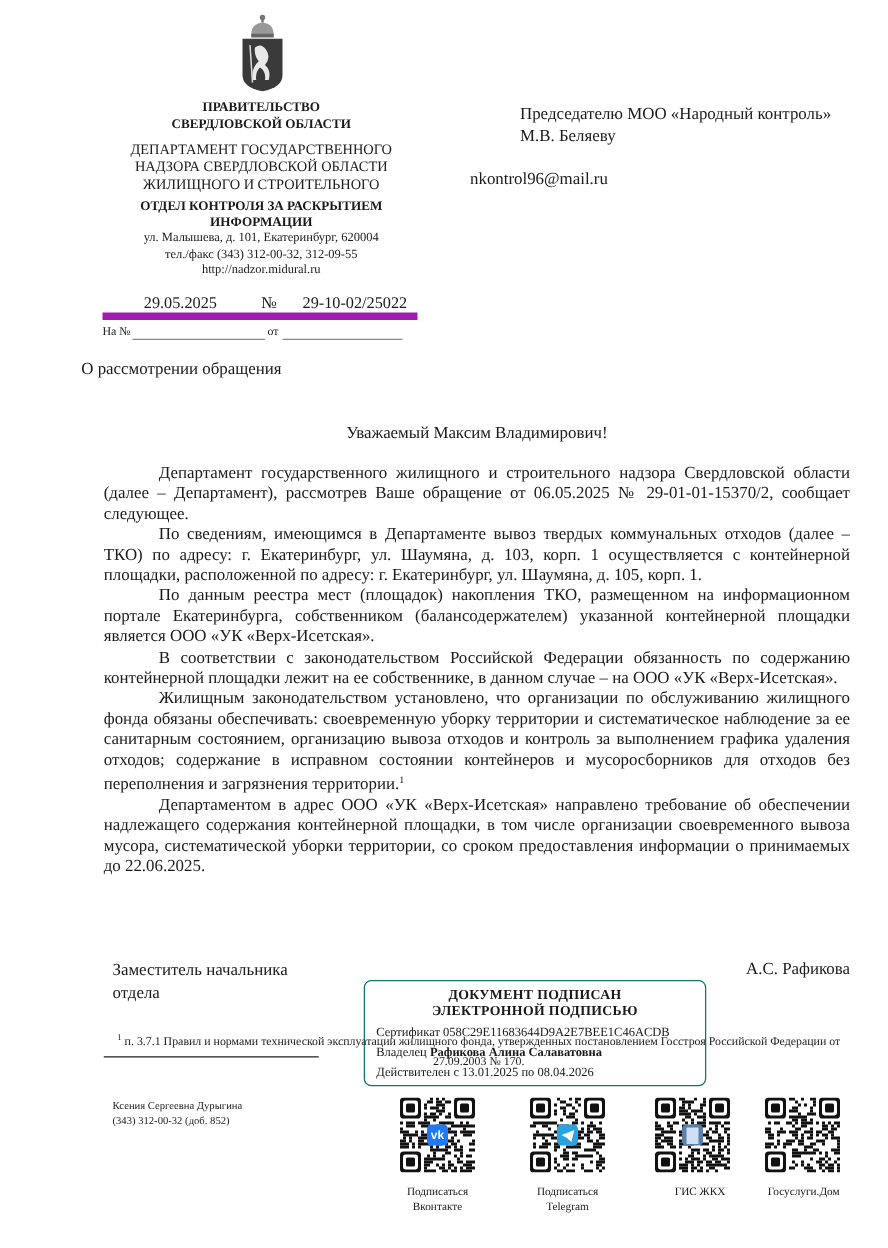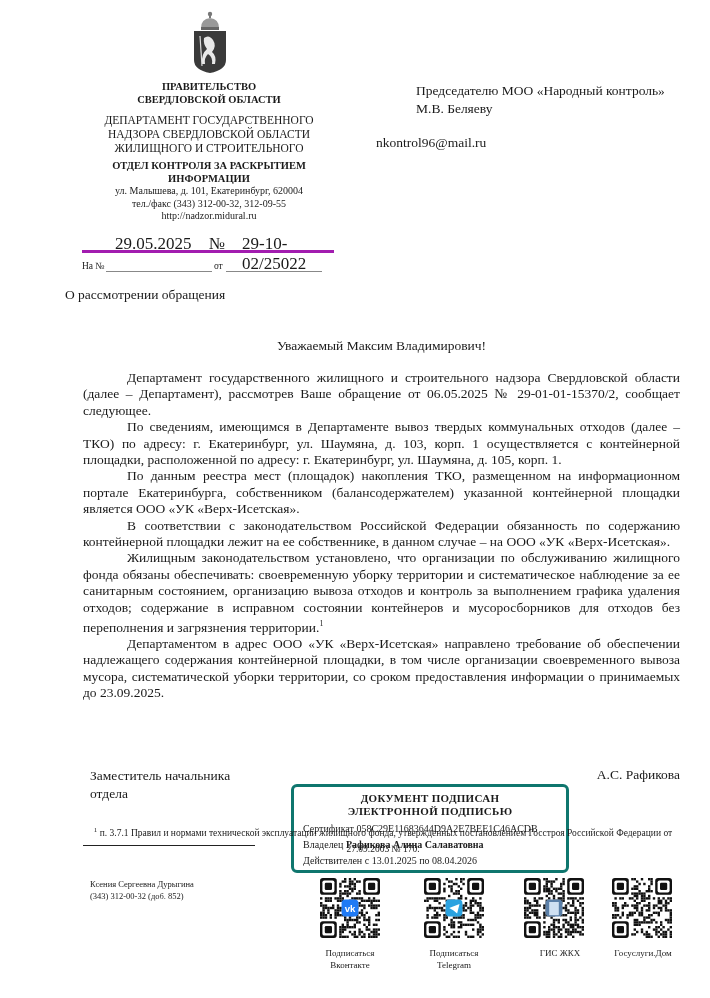--- a/index.html
+++ b/index.html
@@ -4,37 +4,37 @@
 <style>
   html, body { margin:0; padding:0; background:#ffffff; }
   body { width:710px; height:998px; position:relative; overflow:hidden; font-family:"Liberation Serif", serif; color:#1a1a1a; }
   .abs { position:absolute; }
   .crest { left:191px; top:10px; width:38px; height:64px; }
   .hdr { left:82px; width:254px; text-align:center; }
   .gov1 { top:80px; font-size:10.5px; font-weight:bold; line-height:13px; }
   .gov2 { top:113px; font-size:11.5px; font-weight:normal; line-height:14px; }
   .gov3 { top:160px; font-size:10.5px; font-weight:bold; line-height:12.5px; }
   .gov4 { top:185px; font-size:10px; line-height:12.5px; }
-  .regline { left:82px; top:234px; width:252px; height:16px; font-size:17px; border-bottom:3px solid #a21caf; }
+  .regline { left:82px; top:234px; width:252px; height:16px; font-size:13px; border-bottom:6px solid #a21caf; }
   .regline .d { position:absolute; left:33px; top:0; }
   .regline .n { position:absolute; left:127px; top:0; }
   .regline .num { position:absolute; left:160px; top:0; }
   .ref { left:82px; top:261px; width:252px; font-size:9.5px; }
   .ref .u1 { display:inline-block; width:106px; border-bottom:1px solid #888; margin-left:1px; }
   .ref .u2 { display:inline-block; width:96px; border-bottom:1px solid #888; margin-left:3px; }
   .addr { left:376px; top:82px; font-size:13.5px; line-height:18px;margin-left:40px; }
   .email { left:376px; top:135px; font-size:13.5px; }
   .subject { left:65px; top:287px; font-size:13.5px; }
   .greeting { left:83px; width:597px; top:338px; text-align:center; font-size:13.5px; }
   .body { left:83px; width:597px; top:370px; font-size:13.5px; line-height:16.4px; text-align:justify; }
   .body p { margin:0; text-indent:44px; }
   .body sup { font-size:8px; }
   .sig-title { left:90px; top:767px; font-size:13.5px; line-height:18px; }
   .sig-name { right:30px; top:767px; font-size:13.5px; }
-  .stamp { left:291px; top:784px; width:272px; height:83px; border:3px solid #0f766e; border-radius:6px; font-size:10px; }
+  .stamp { left:291px; top:784px; width:272px; height:83px; border:1px solid #0f766e; border-radius:6px; font-size:10px; }
   .stamp .t { text-align:center; font-weight:bold; font-size:11px; line-height:13px; margin-top:5px; letter-spacing:0.3px; }
   .stamp .r { margin-left:9px; line-height:16px; font-size:10px; }
   .fn-rule { left:83px; top:845px; width:172px; border-top:1px solid #222; }
   .footnote { left:83px; top:822px; width:600px; font-size:9.5px; line-height:16px;text-align:center; }
   .footnote sup { font-size:7px; }
   .executor { left:90px; top:878px; font-size:8.5px; line-height:12px; }
   .qr { width:60px; height:60px; top:878px; }
   .qr svg { width:60px; height:60px; }
   .qr-label { top:947px; width:80px; text-align:center; font-size:9px; line-height:12px; }
 </style>
@@ -91,21 +91,21 @@
 <div class="abs subject">О рассмотрении обращения</div>
 
 <div class="abs greeting">Уважаемый Максим Владимирович!</div>
 
 <div class="abs body">
   <p>Департамент государственного жилищного и строительного надзора Свердловской области (далее – Департамент), рассмотрев Ваше обращение от 06.05.2025 № 29-01-01-15370/2, сообщает следующее.</p>
   <p>По сведениям, имеющимся в Департаменте вывоз твердых коммунальных отходов (далее – ТКО) по адресу: г. Екатеринбург, ул. Шаумяна, д. 103, корп. 1 осуществляется с контейнерной площадки, расположенной по адресу: г. Екатеринбург, ул. Шаумяна, д. 105, корп. 1.</p>
   <p>По данным реестра мест (площадок) накопления ТКО, размещенном на информационном портале Екатеринбурга, собственником (балансодержателем) указанной контейнерной площадки является ООО «УК «Верх-Исетская».</p>
   <p>В соответствии с законодательством Российской Федерации обязанность по содержанию контейнерной площадки лежит на ее собственнике, в данном случае – на ООО «УК «Верх-Исетская».</p>
   <p><span>Жилищным законодательством установлено, что организации по обслуживанию жилищного фонда обязаны обеспечивать: своевременную уборку территории и систематическое наблюдение за ее санитарным состоянием, организацию вывоза отходов и контроль за выполнением графика удаления отходов; содержание в исправном состоянии контейнеров и мусоросборников для отходов без переполнения и загрязнения территории.</span><sup>1</sup></p>
-  <p>Департаментом в адрес ООО «УК «Верх-Исетская» направлено требование об обеспечении надлежащего содержания контейнерной площадки, в том числе организации своевременного вывоза мусора, систематической уборки территории, со сроком предоставления информации о принимаемых до 23.09.2025.</p>
+  <p>Департаментом в адрес ООО «УК «Верх-Исетская» направлено требование об обеспечении надлежащего содержания контейнерной площадки, в том числе организации своевременного вывоза мусора, систематической уборки территории, со сроком предоставления информации о принимаемых до 22.06.2025.</p>
 </div>
 
 <div class="abs sig-title">
   <div>Заместитель начальника</div>
   <div>отдела</div>
 </div>
 <div class="abs sig-name">А.С. Рафикова</div>
 
 <div class="abs stamp">
   <div class="t">

